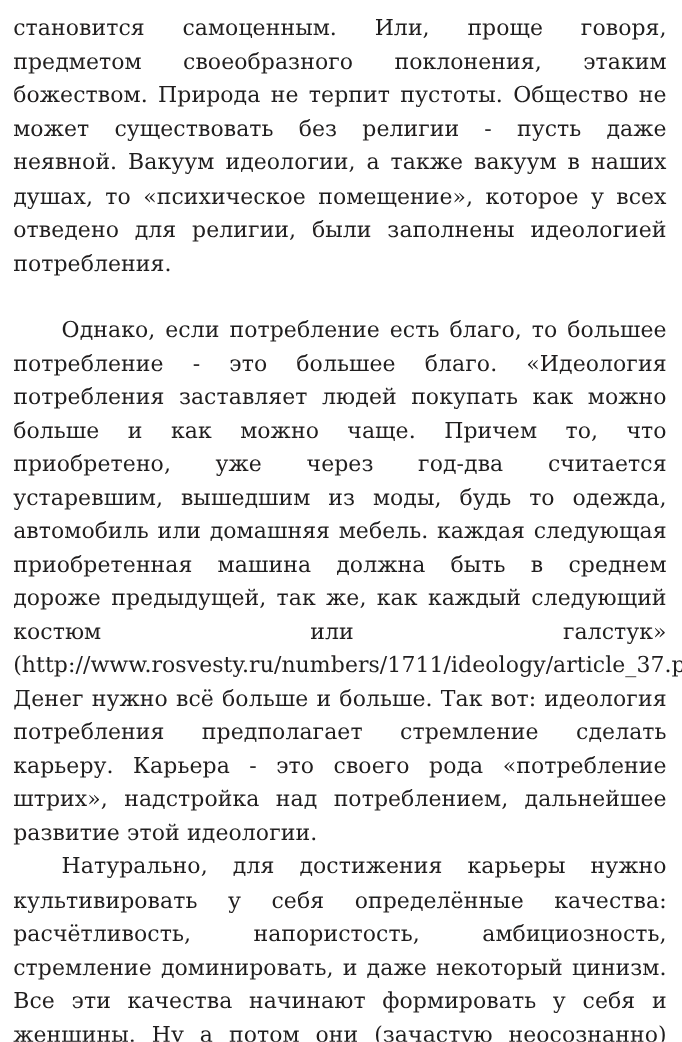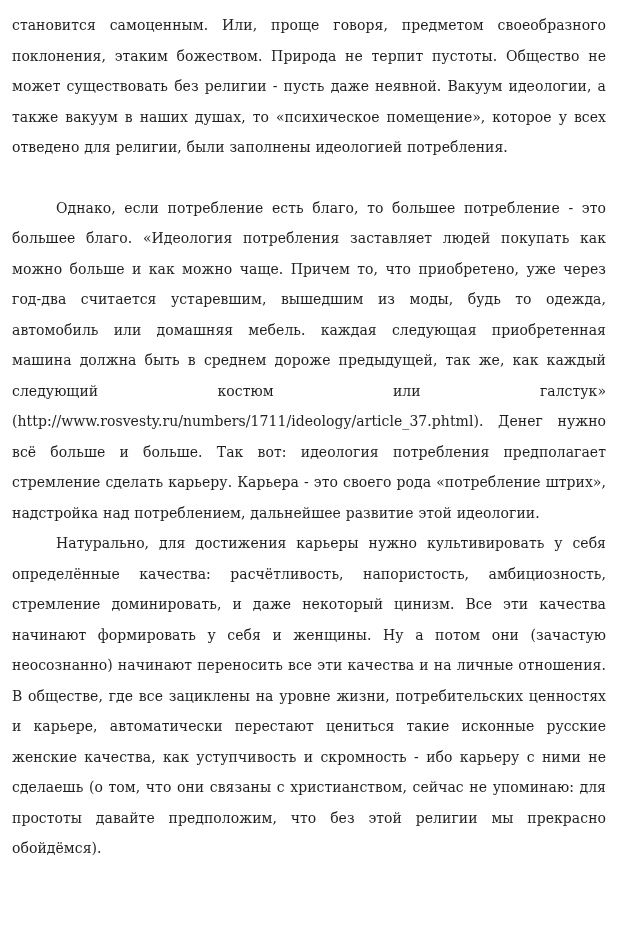--- a/index.html
+++ b/index.html
@@ -17,21 +17,21 @@
     box-sizing: border-box;
     width: 620px;
     height: 947px;
     padding: 10px 14px 0 12px;
     background: #ffffff;
   }
   .para {
     margin: 0;
     text-align: justify;
     text-justify: inter-word;
-    font-size: 14px;
+    font-size: 20px;
     line-height: 30.5px;
     color: #201e1e;
     letter-spacing: 0.05px;
     word-spacing: 0.3px;
   }
   .para.indent {
     text-indent: 44px;
   }
   .gap-lg {
     height: 30px;

